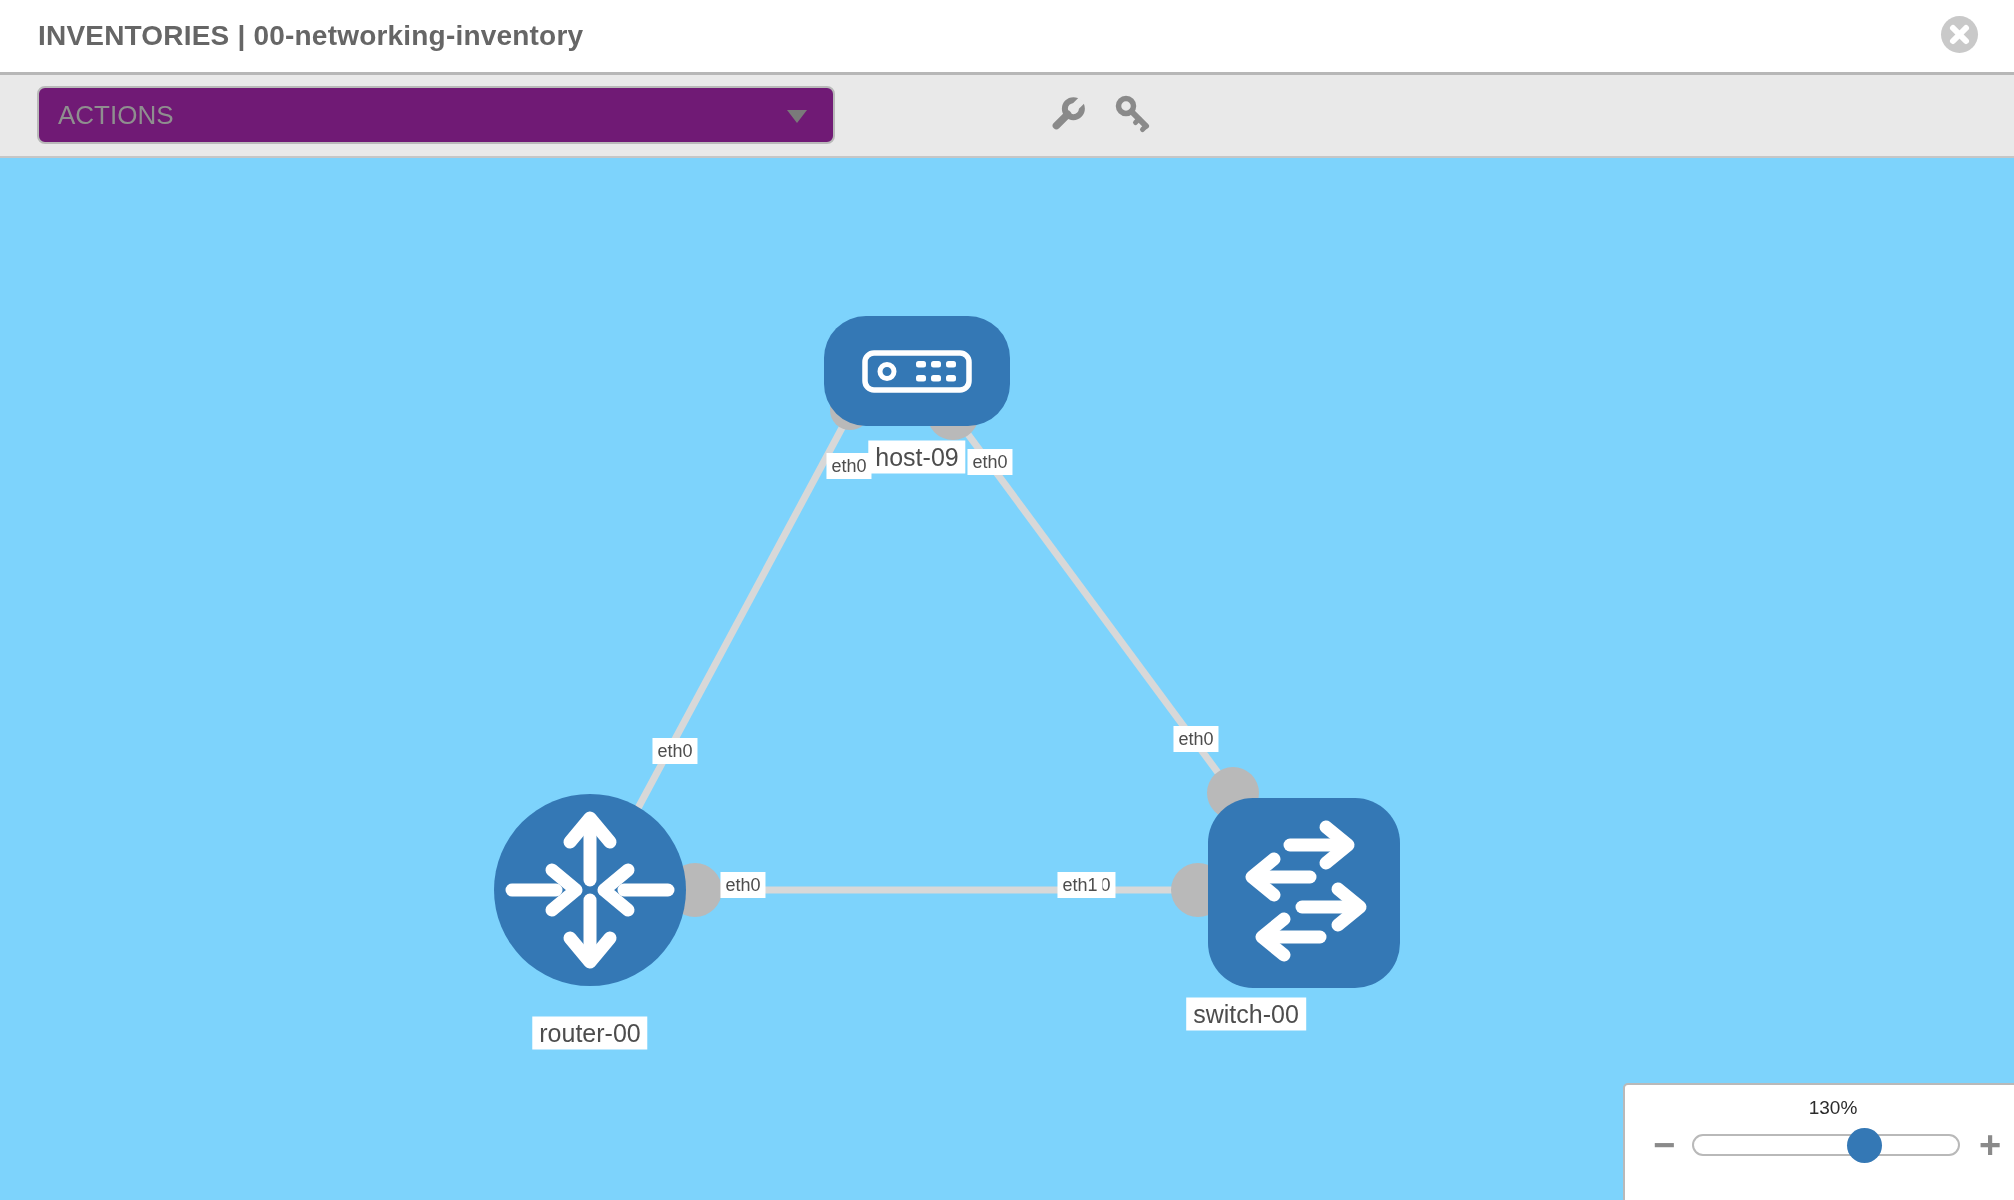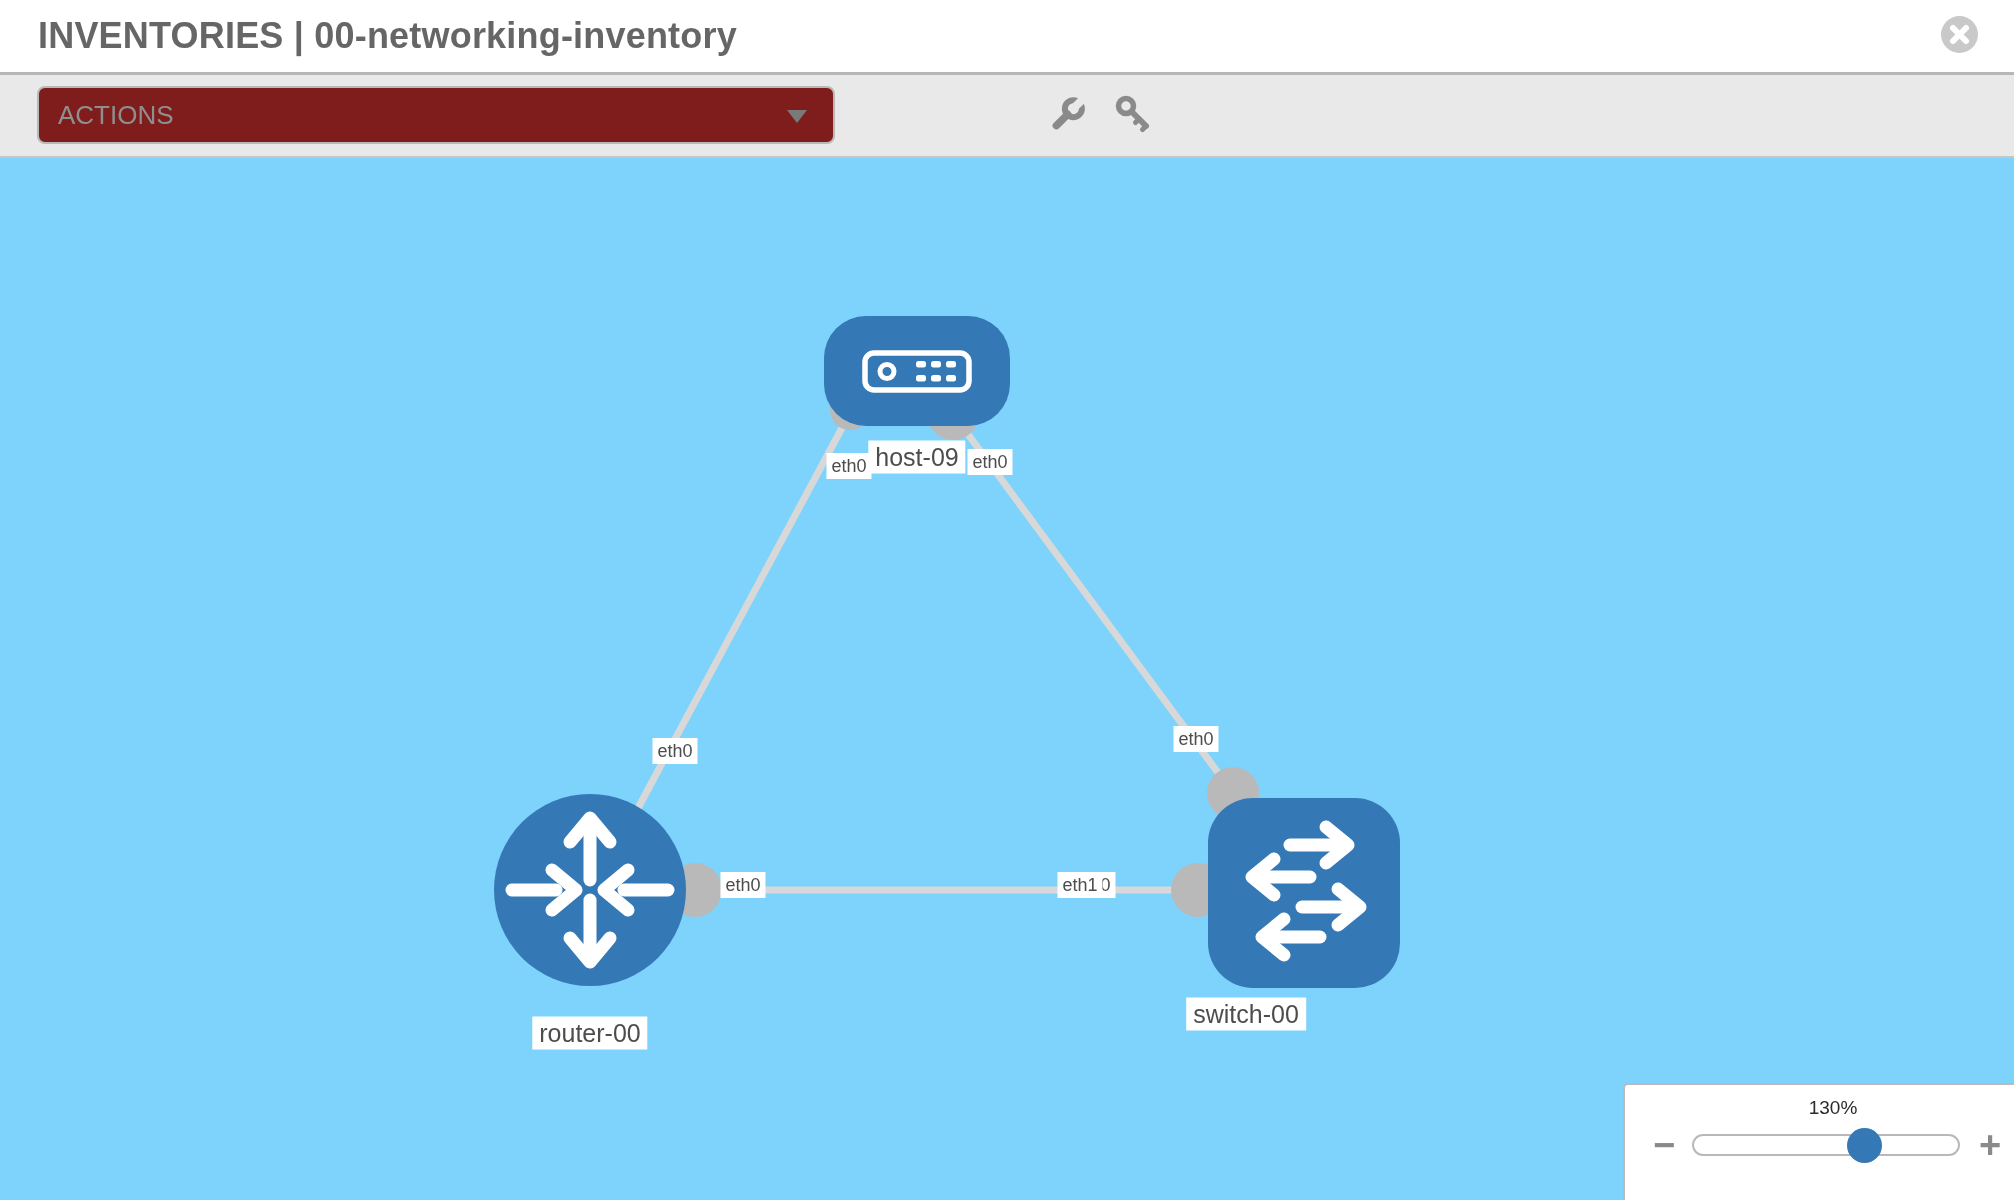--- a/index.html
+++ b/index.html
@@ -3,29 +3,29 @@
 <meta charset="utf-8">
 <style>
   * { margin:0; padding:0; box-sizing:border-box; }
   html,body { width:2014px; height:1200px; overflow:hidden; background:#fff;
               font-family:"Liberation Sans", sans-serif; }
 
   
   .header { position:relative; width:2014px; height:75px; background:#fff;
             border-bottom:3px solid #b7b7b7; }
   .header-title { position:absolute; left:38px; top:0; height:72px; line-height:72px;
-                  font-size:36px; font-weight:bold; color:#666; letter-spacing:.2px; }
+                  font-size:28px; font-weight:bold; color:#666; letter-spacing:.2px; }
   .close-btn { position:absolute; left:1941px; top:16px; width:37px; height:37px;
                border-radius:50%; background:#c9c9c9; cursor:pointer;
                display:flex; align-items:center; justify-content:center; }
 
   
   .toolbar { position:relative; width:2014px; height:83px; background:#e9e9e9;
              border-bottom:2px solid #c6c6c6; }
-  .select-box { position:absolute; top:11px; height:58px; background:#7f1d1d;
+  .select-box { position:absolute; top:11px; height:58px; background:#701a75;
                 border:2px solid #b9b9b9; border-radius:8px; cursor:pointer; }
   .select-box .sel-label { position:absolute; left:19px; top:0; height:54px; line-height:54px;
                            font-size:26px; color:#8f8f8f; }
   .caret { position:absolute; right:26px; top:22px; width:0; height:0;
            border-left:10px solid transparent; border-right:10px solid transparent;
            border-top:13px solid #7a7a7a; }
   .actions-box { left:37px;  width:798px; }
   .search-box  { left:1182px; width:796px; }
   .search-box .sel-label { color:#9b9b9b; }
   .tool-icon-btn { position:absolute; top:14px; width:52px; height:52px; cursor:pointer;

